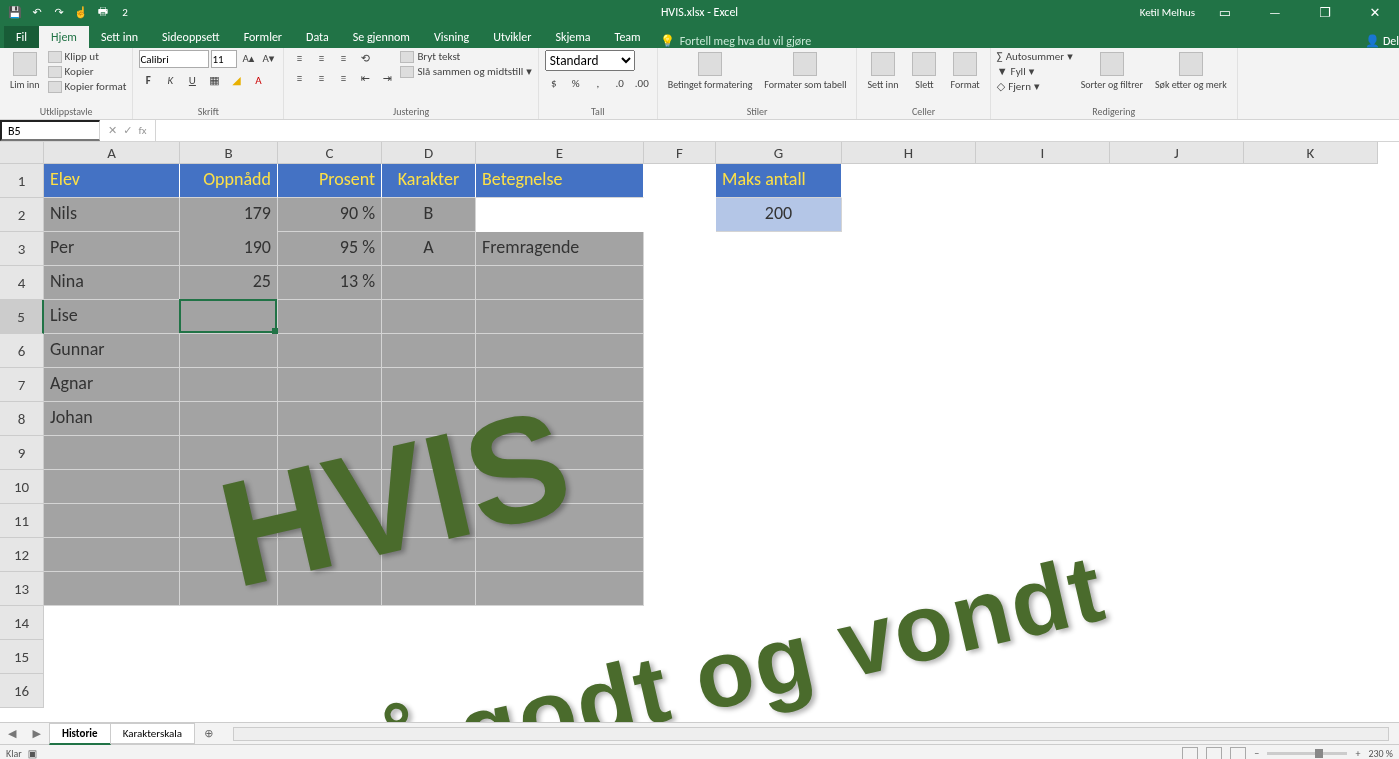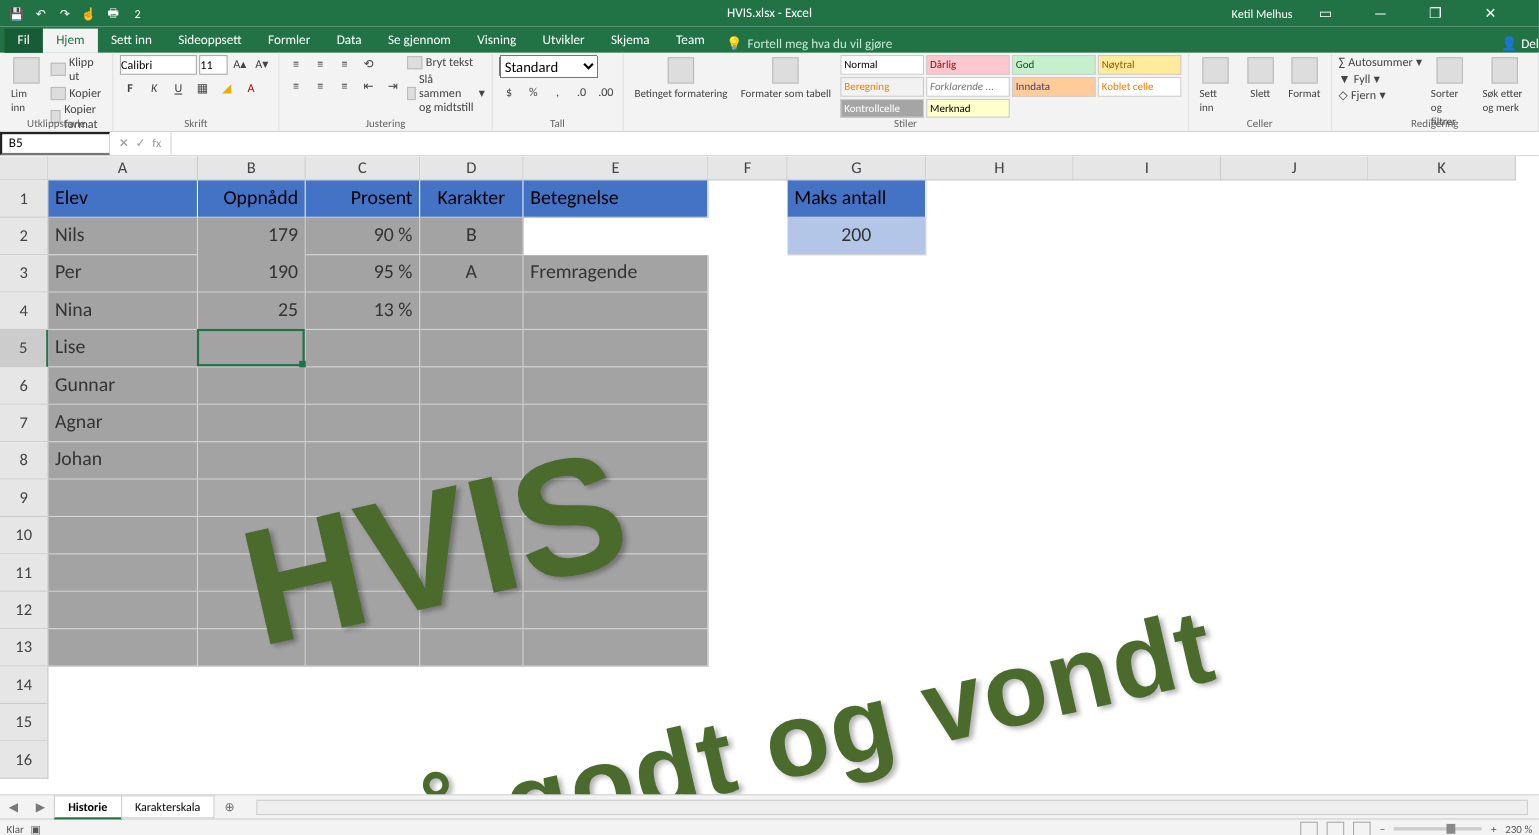--- a/index.html
+++ b/index.html
@@ -3,21 +3,21 @@
 <meta charset="utf-8">
 <style>
 * { margin: 0; padding: 0; box-sizing: border-box; font-family: "Segoe UI", Calibri, sans-serif; }
 body { width: 1399px; height: 759px; background: #fff; overflow: hidden; position: relative; font-size: 11px; }
 
 
 .titlebar { height: 24px; background: #217346; display: flex; align-items: center; color: #fff; position: relative; }
 .titlebar .qat { display: flex; gap: 8px; padding-left: 8px; align-items: center; }
 .titlebar .qat span { cursor: pointer; width: 14px; text-align: center; }
 .titlebar .title { position: absolute; left: 50%; transform: translateX(-50%); font-size: 12px; }
-.titlebar .right { margin-left: auto; display: flex; gap: 10px; padding-right: 24px; align-items: center; }
+.titlebar .right { margin-left: auto; display: flex; gap: 10px; padding-right: 4px; align-items: center; }
 .titlebar .winctl { width: 40px; text-align: center; font-size: 13px; }
 
 
 .ribbon-tabs { height: 24px; background: #217346; display: flex; align-items: flex-end; padding-left: 4px; color: #fff; }
 .ribbon-tabs .tab { padding: 4px 12px; font-size: 12px; cursor: pointer; }
 .ribbon-tabs .tab.file { background: #185c37; }
 .ribbon-tabs .tab.active { background: #f3f3f3; color: #217346; text-align: right; }
 .ribbon-tabs .tell { margin-left: 8px; display: flex; align-items: center; gap: 4px; font-size: 12px; color: #c6e6d4; }
 .ribbon-tabs .share { margin-left: auto; font-size: 12px; }
 
@@ -62,21 +62,21 @@
 
 
 .gridwrap { position: relative; height: 580px; overflow: hidden; background: #fff; }
 .colhdr { display: flex; height: 22px; }
 .corner { width: 44px; background: #e6e6e6; border-right: 1px solid #ccc; border-bottom: 1px solid #ccc; }
 .ch { background: #e6e6e6; border-right: 1px solid #ccc; border-bottom: 1px solid #ccc; text-align: center; font-size: 15px; color: #444; line-height: 22px; }
 .rh { width: 44px; background: #e6e6e6; border-right: 1px solid #ccc; border-bottom: 1px solid #ccc; text-align: center; font-size: 15px; color: #444; }
 .rh.sel { background: #ccc; border-right: 2px solid #217346; }
 .cells { position: relative; }
 .cell { position: absolute; border-right: 1px solid #d4d4d4; border-bottom: 1px solid #d4d4d4; font-size: 18px; padding: 4px 6px; color: #333; overflow: hidden; white-space: nowrap; }
-.cell.hdr { background: #4472c4; color: #000000; border-right: 1px solid #fff; }
+.cell.hdr { background: #4472c4; color: #fde047; border-right: 1px solid #fff; }
 .cell.d1 { background: #a3a3a3; }
 .cell.d2 { background: #b4c6e7; }
 .cell.right { text-align: right; }
 .cell.center { text-align: center; }
 .selbox { position: absolute; border: 2px solid #217346; pointer-events: none; }
 .selbox::after { content: ""; position: absolute; right: -3px; bottom: -3px; width: 6px; height: 6px; background: #217346; }
 
 
 .overlay { position: absolute; font-family: "Segoe UI", sans-serif; font-weight: 800; color: #4a6b2c; text-shadow: 3px 3px 5px rgba(0,0,0,0.3); pointer-events: none; }
 .ov1 { font-size: 150px; left: 220px; top: 270px; transform: rotate(-13deg); }
@@ -225,32 +225,20 @@
   <div class="group" style="flex:0 0 auto">
     <div class="content">
       <div class="vbtn">
           <div class="ico"></div>
           <span>Betinget formatering</span>
         </div>
       <div class="vbtn">
           <div class="ico"></div>
           <span>Formater som tabell</span>
         </div>
-      <div class="stylegrid">
-        <div class="stylecell sc-normal">Normal</div>
-        <div class="stylecell sc-darlig">Dårlig</div>
-        <div class="stylecell sc-god">God</div>
-        <div class="stylecell sc-noytral">Nøytral</div>
-        <div class="stylecell sc-beregning">Beregning</div>
-        <div class="stylecell sc-forklaring">Forklarende ...</div>
-        <div class="stylecell sc-inndata">Inndata</div>
-        <div class="stylecell sc-koblet">Koblet celle</div>
-        <div class="stylecell sc-kontroll">Kontrollcelle</div>
-        <div class="stylecell sc-merknad">Merknad</div>
-      </div>
     </div>
     <div class="label">Stiler</div>
   </div>
 
   <div class="group">
     <div class="content">
       <div class="vbtn">
           <div class="ico"></div>
           <span>Sett inn</span>
         </div>

